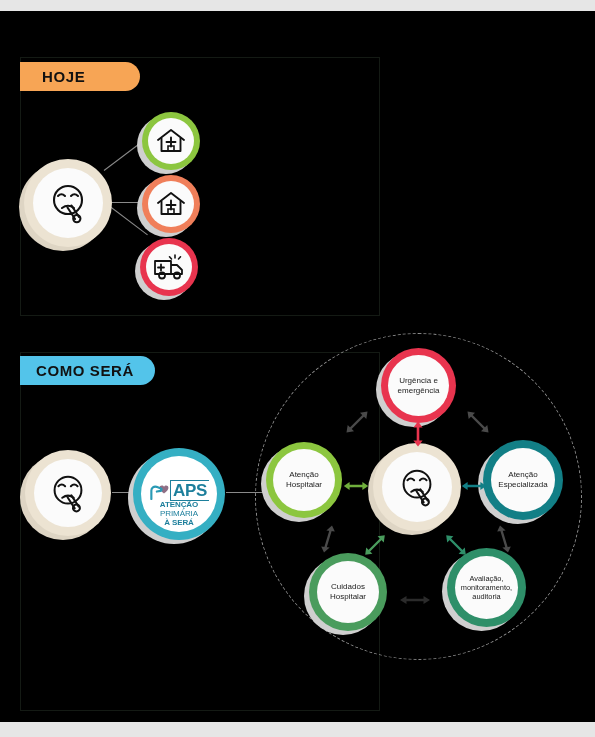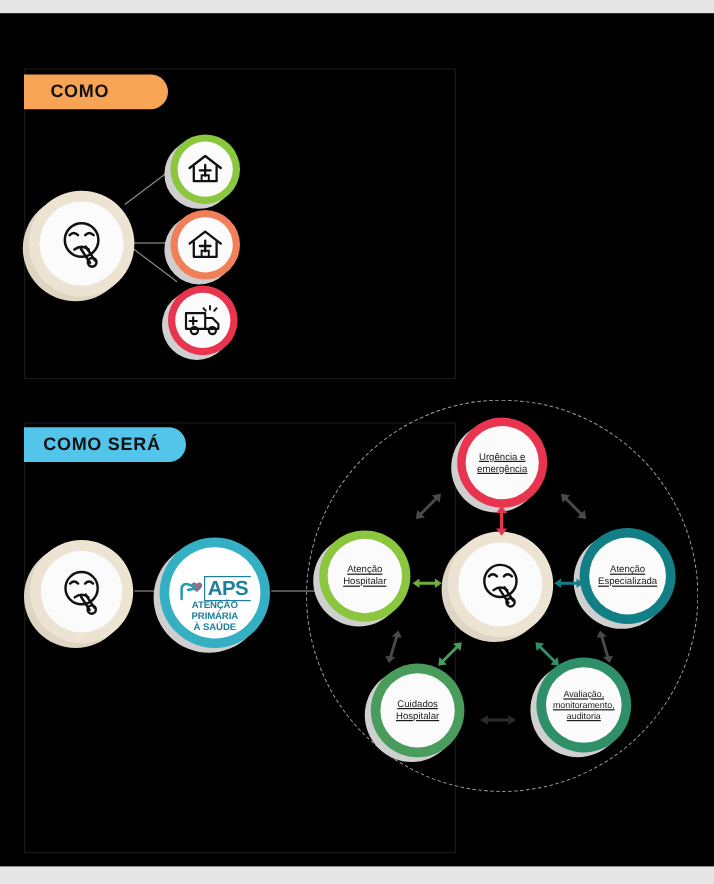--- a/index.html
+++ b/index.html
@@ -90,21 +90,20 @@
     justify-content: center;
     text-align: center;
     overflow: hidden;
   }
   .node-label {
     font-size: 8px;
     line-height: 1.22;
     color: #1b1b1b;
     font-family: "Liberation Sans", sans-serif;
     padding: 0 3px;
-    text-decoration: underline;
   }
 
   svg { display: block; }
 
   
   .connector {
     position: absolute;
     background: #8a8a8a;
     z-index: 0;
   }
@@ -120,21 +119,21 @@
   .arrow { position: absolute; z-index: 3; }
 </style>
 </head>
 <body>
 
 <div class="top-strip"></div>
 <div class="bottom-strip"></div>
 
 <div class="panel" id="panel-hoje"></div>
 
-<div class="tab" id="tab-hoje">COMO</div>
+<div class="tab" id="tab-hoje">HOJE</div>
 
 <div class="connector" style="left:106px; top:202px; width:36px; height:1px;"></div>
 <div class="connector" style="left:104px; top:170px; width:44px; height:1px; transform-origin:left center; transform:rotate(-37deg);"></div>
 <div class="connector" style="left:106px; top:203px; width:52px; height:1px; transform-origin:left center; transform:rotate(37deg);"></div>
 
 <div class="node" style="left:24px; top:159px; width:88px; height:88px;">
   <div class="shadow-ring" style="background:#ded5c4;"></div>
   <div class="ring" style="background:#ece3d2;"></div>
   <div class="inner" style="left:9px; top:9px; width:70px; height:70px;">
     <span>
@@ -233,22 +232,22 @@
       <div style="display:flex; align-items:center; justify-content:center; gap:1px;margin-top:20px;">
         <span>
           <svg width="20" height="18" viewBox="0 0 22 20">
             <path d="M11.5 6.4 C11.5 3.6 15.5 3 16.6 5.3 C17.7 3 21.5 3.6 21.5 6.4 C21.5 9.4 17 12.4 16.6 12.7 C16.2 12.4 11.5 9.4 11.5 6.4 Z" fill="#8f6f86"></path>
             <path d="M2.5 19 L2.5 9.5 C2.5 6.6 5.2 4.4 8.3 5.4 L13 7.2 C14.3 7.7 14.2 9.6 12.8 9.9 L8.6 10.6" fill="none" stroke="#2a9ab5" stroke-width="2.4" stroke-linecap="round" stroke-linejoin="round"></path>
           </svg>
         </span>
         <span style="font-size:17px; font-weight:bold; color:#1d7f9c; letter-spacing:-0.4px; line-height:1; border-left:1.4px solid #1d7f9c; border-top:1.4px solid #1d7f9c; border-bottom:1.4px solid #1d7f9c; padding:1px 2px 1px 2px;">APS</span>
       </div>
       <div style="font-size:8px; font-weight:bold; color:#1d7f9c; line-height:1.12; letter-spacing:-0.1px;">ATENÇÃO</div>
-      <div style="font-size:8px; font-weight:bold; color:#1d7f9c; line-height:1.12; letter-spacing:-0.1px;">PRIMÁRIA</div>
-      <div style="font-size:8px; font-weight:bold; color:#1d7f9c; line-height:1.12; letter-spacing:-0.1px;">À SAÚDE</div>
+      <div style="font-size:8px; font-weight:normal; color:#1d7f9c; line-height:1.12; letter-spacing:-0.1px;">PRIMÁRIA</div>
+      <div style="font-size:8px; font-weight:bold; color:#1d7f9c; line-height:1.12; letter-spacing:-0.1px;">À SERÁ</div>
     </div>
   </div>
 </div>
 
 <div class="node" style="left:373px; top:443px; width:88px; height:88px;">
   <div class="shadow-ring" style="background:#ded5c4;"></div>
   <div class="ring" style="background:#ece3d2;"></div>
   <div class="inner" style="left:9px; top:9px; width:70px; height:70px;">
     <span>
       <svg width="46" height="46" viewBox="0 0 48 48">

